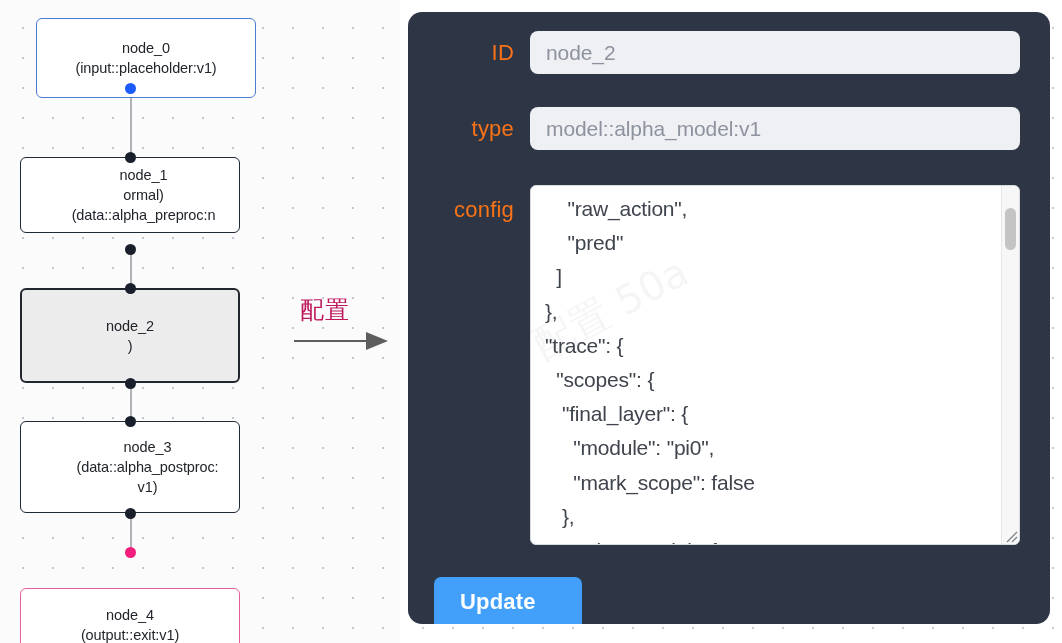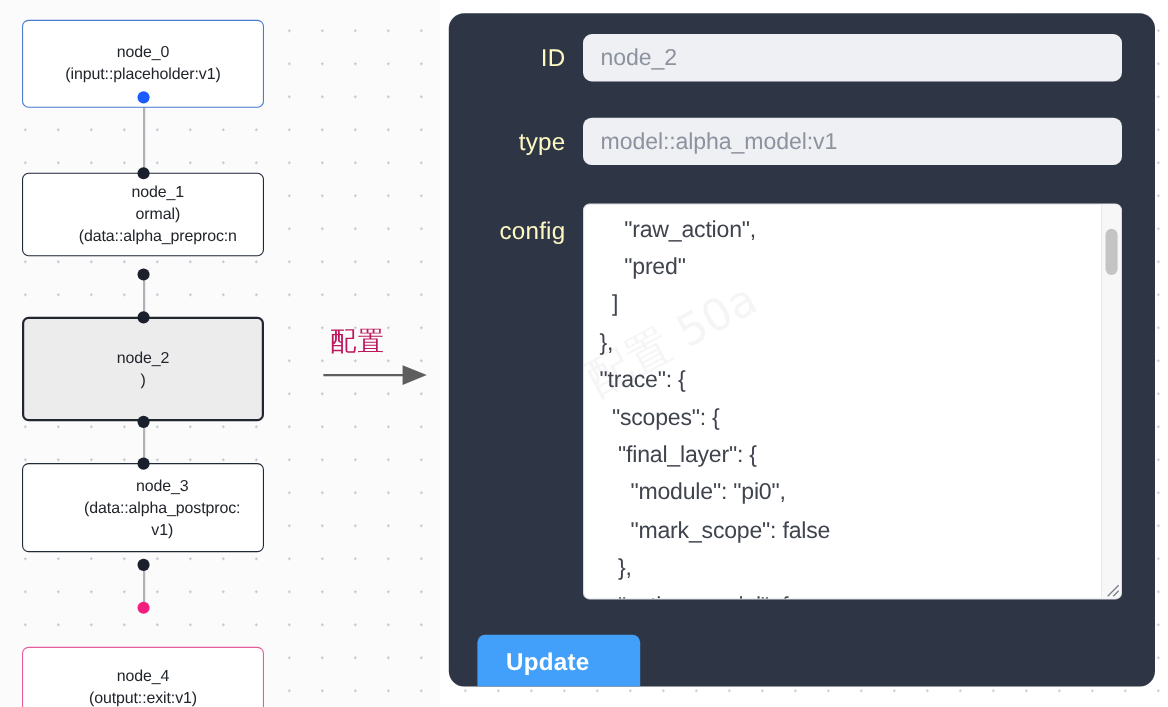--- a/index.html
+++ b/index.html
@@ -43,33 +43,33 @@
     justify-content: center;
     text-align: center;
     color: #21252b;
     font-size: 14.5px;
     line-height: 20px;
     letter-spacing: -0.1px;
     z-index: 3;
   }
   .node .nline { display: block; width: 196px; word-break: break-all; }
 
-  .node.is-input  { border-color: #4a7cd1; }
+  .node.is-input  { border-color: #4a7cd1; margin-left: 16px; }
   .node.is-output { border-color: #e45e9c; }
   .node.is-selected {
     border-color: #22262e;
     border-width: 2.2px;
     background: #ececec;
   }
 
   
   #node-0 { top: 18px;  height: 80px; }
   #node-1 { top: 157px; height: 76px; padding-left: 27px; }
   #node-2 { top: 288px; height: 95px; }
-  #node-3 { top: 421px; height: 81px; padding-left: 35px; }
+  #node-3 { top: 421px; height: 92px; padding-left: 35px; }
   #node-4 { top: 552px; height: 73px; margin-top: 36px; }
 
   
   .port {
     position: absolute;
     width: 11px;
     height: 11px;
     border-radius: 50%;
     background: #1a1f2c;
     left: 125px;
@@ -138,21 +138,21 @@
     left: 0;
     width: 642px;
     display: flex;
     align-items: flex-start;
   }
   .field-label {
     width: 122px;
     text-align: right;
     padding-right: 16px;
     box-sizing: border-box;
-    color: #fef9c3;
+    color: #f97316;
     font-size: 22px;
     line-height: 26px;
     letter-spacing: 0.2px;
   }
   .field-input {
     box-sizing: border-box;
     background: #eef0f4;
     border: none;
     border-radius: 8px;
     width: 490px;

